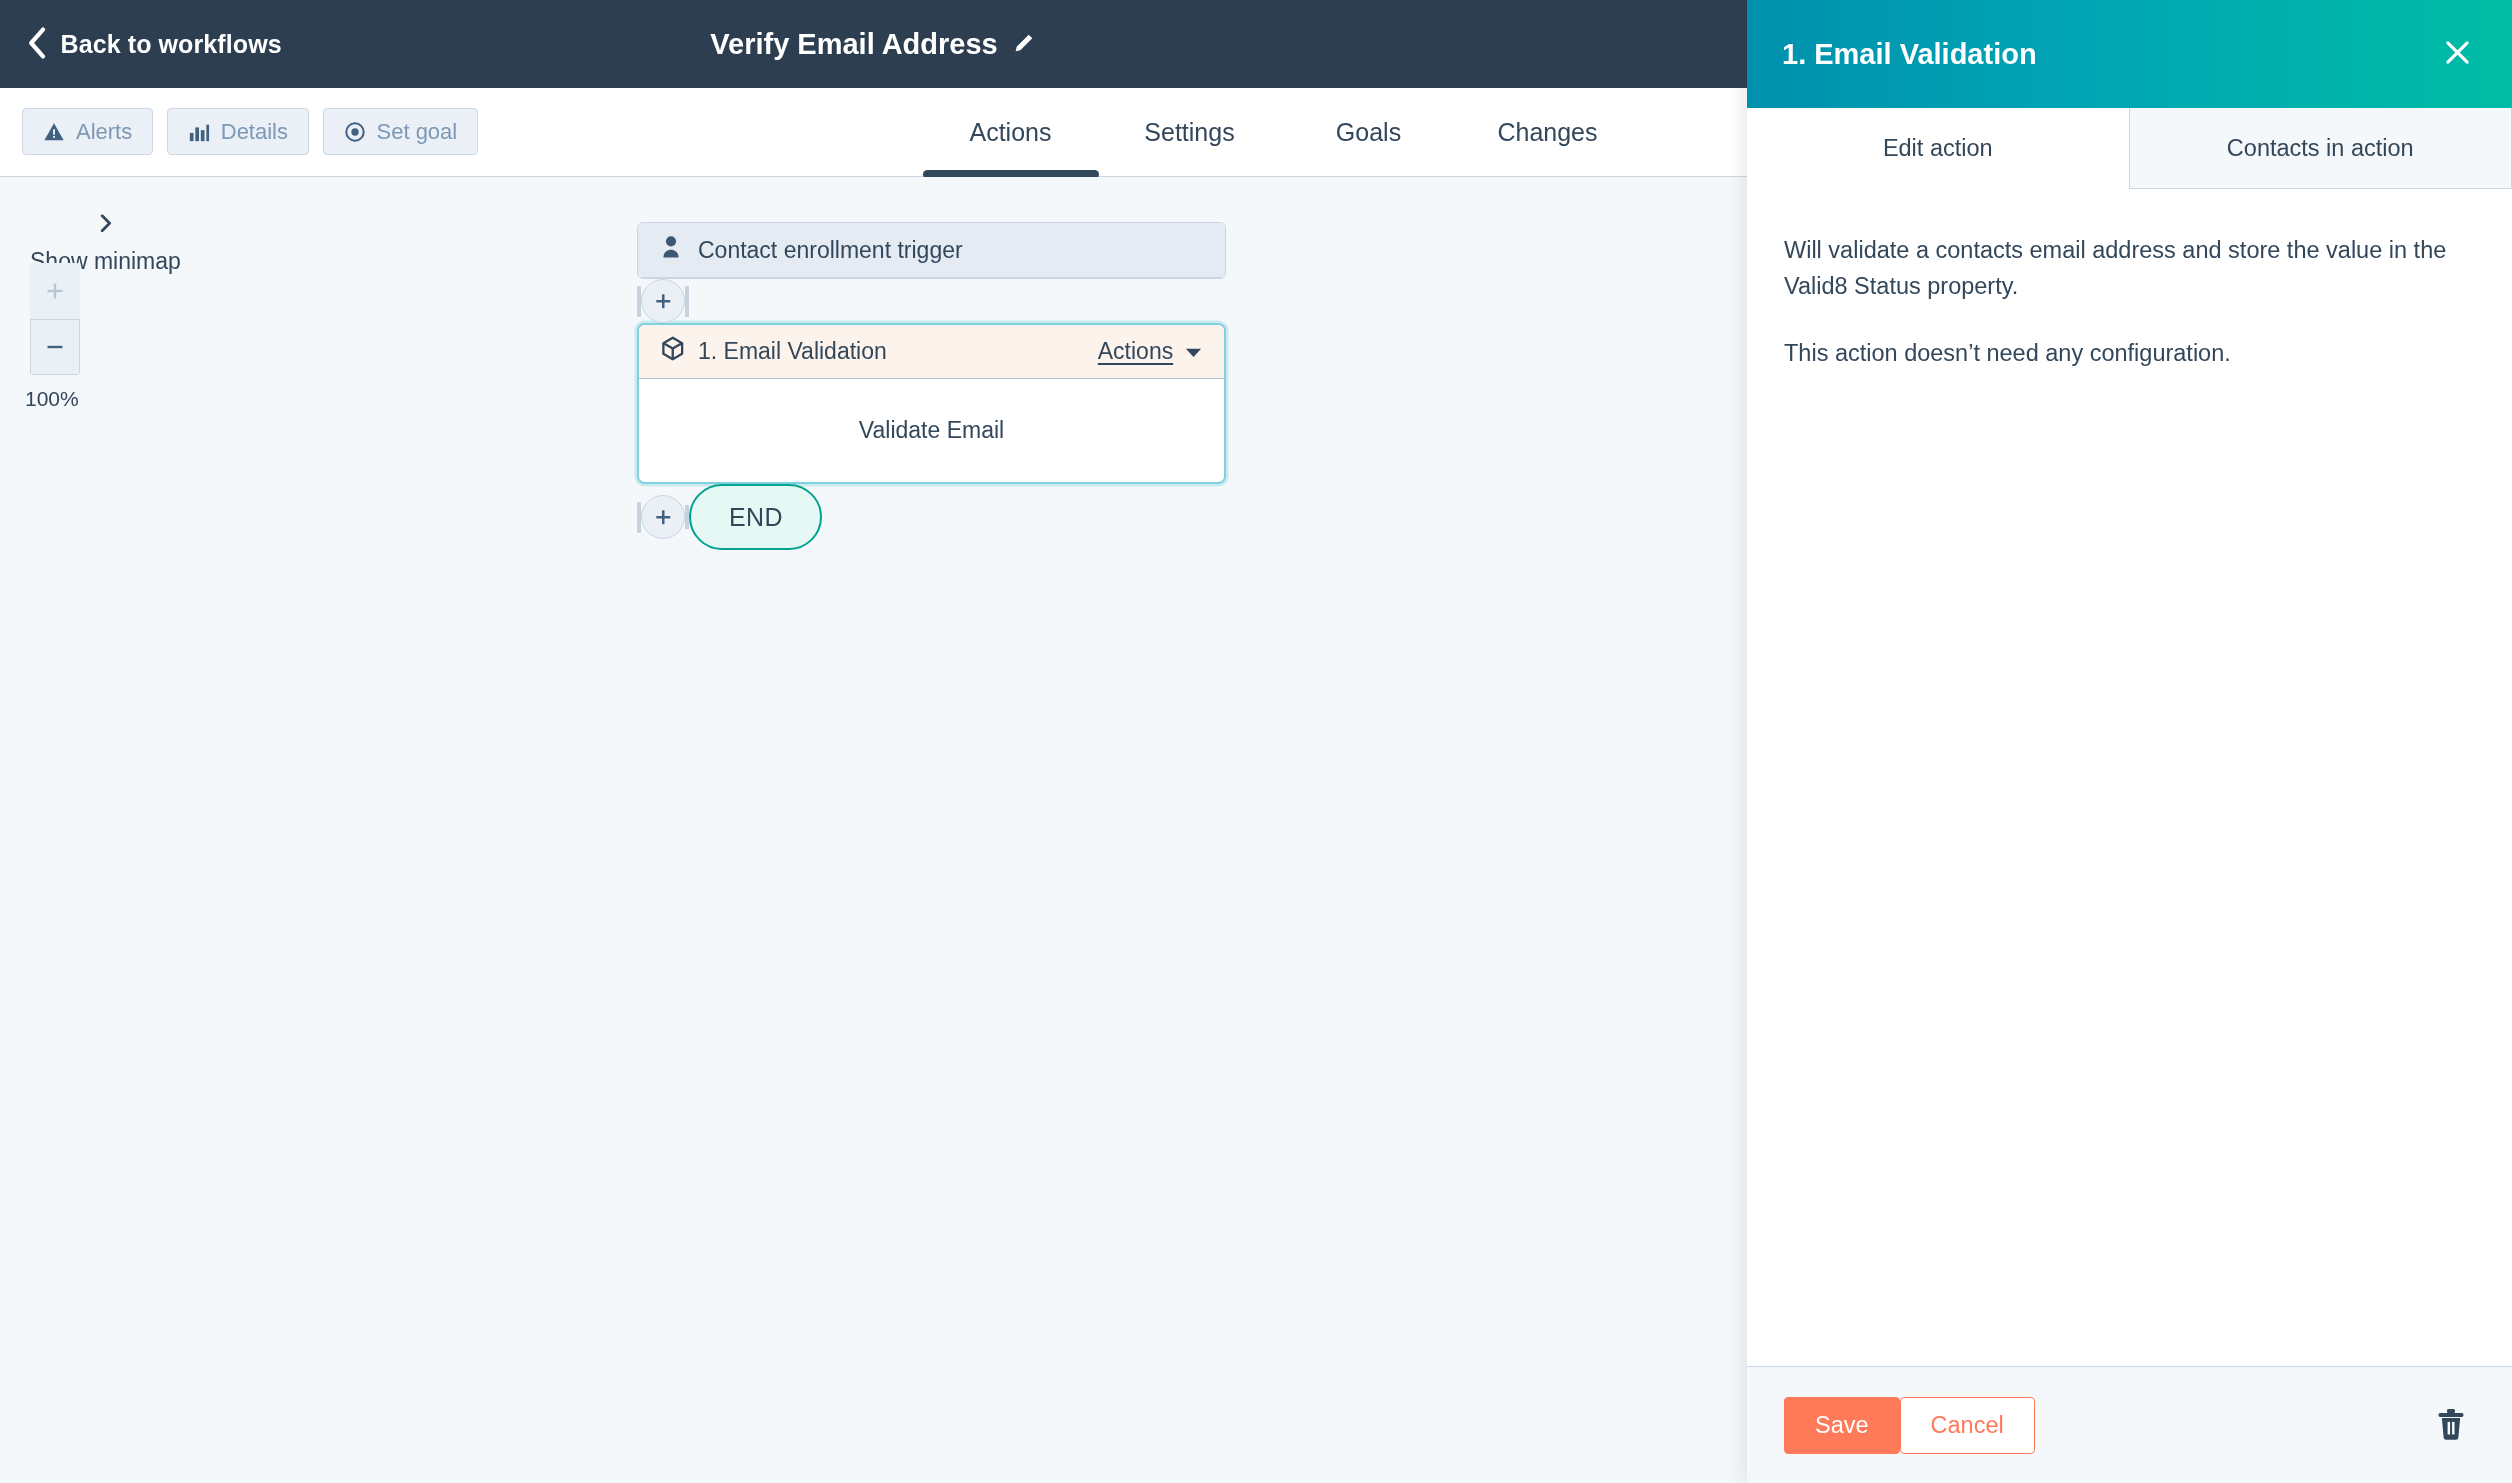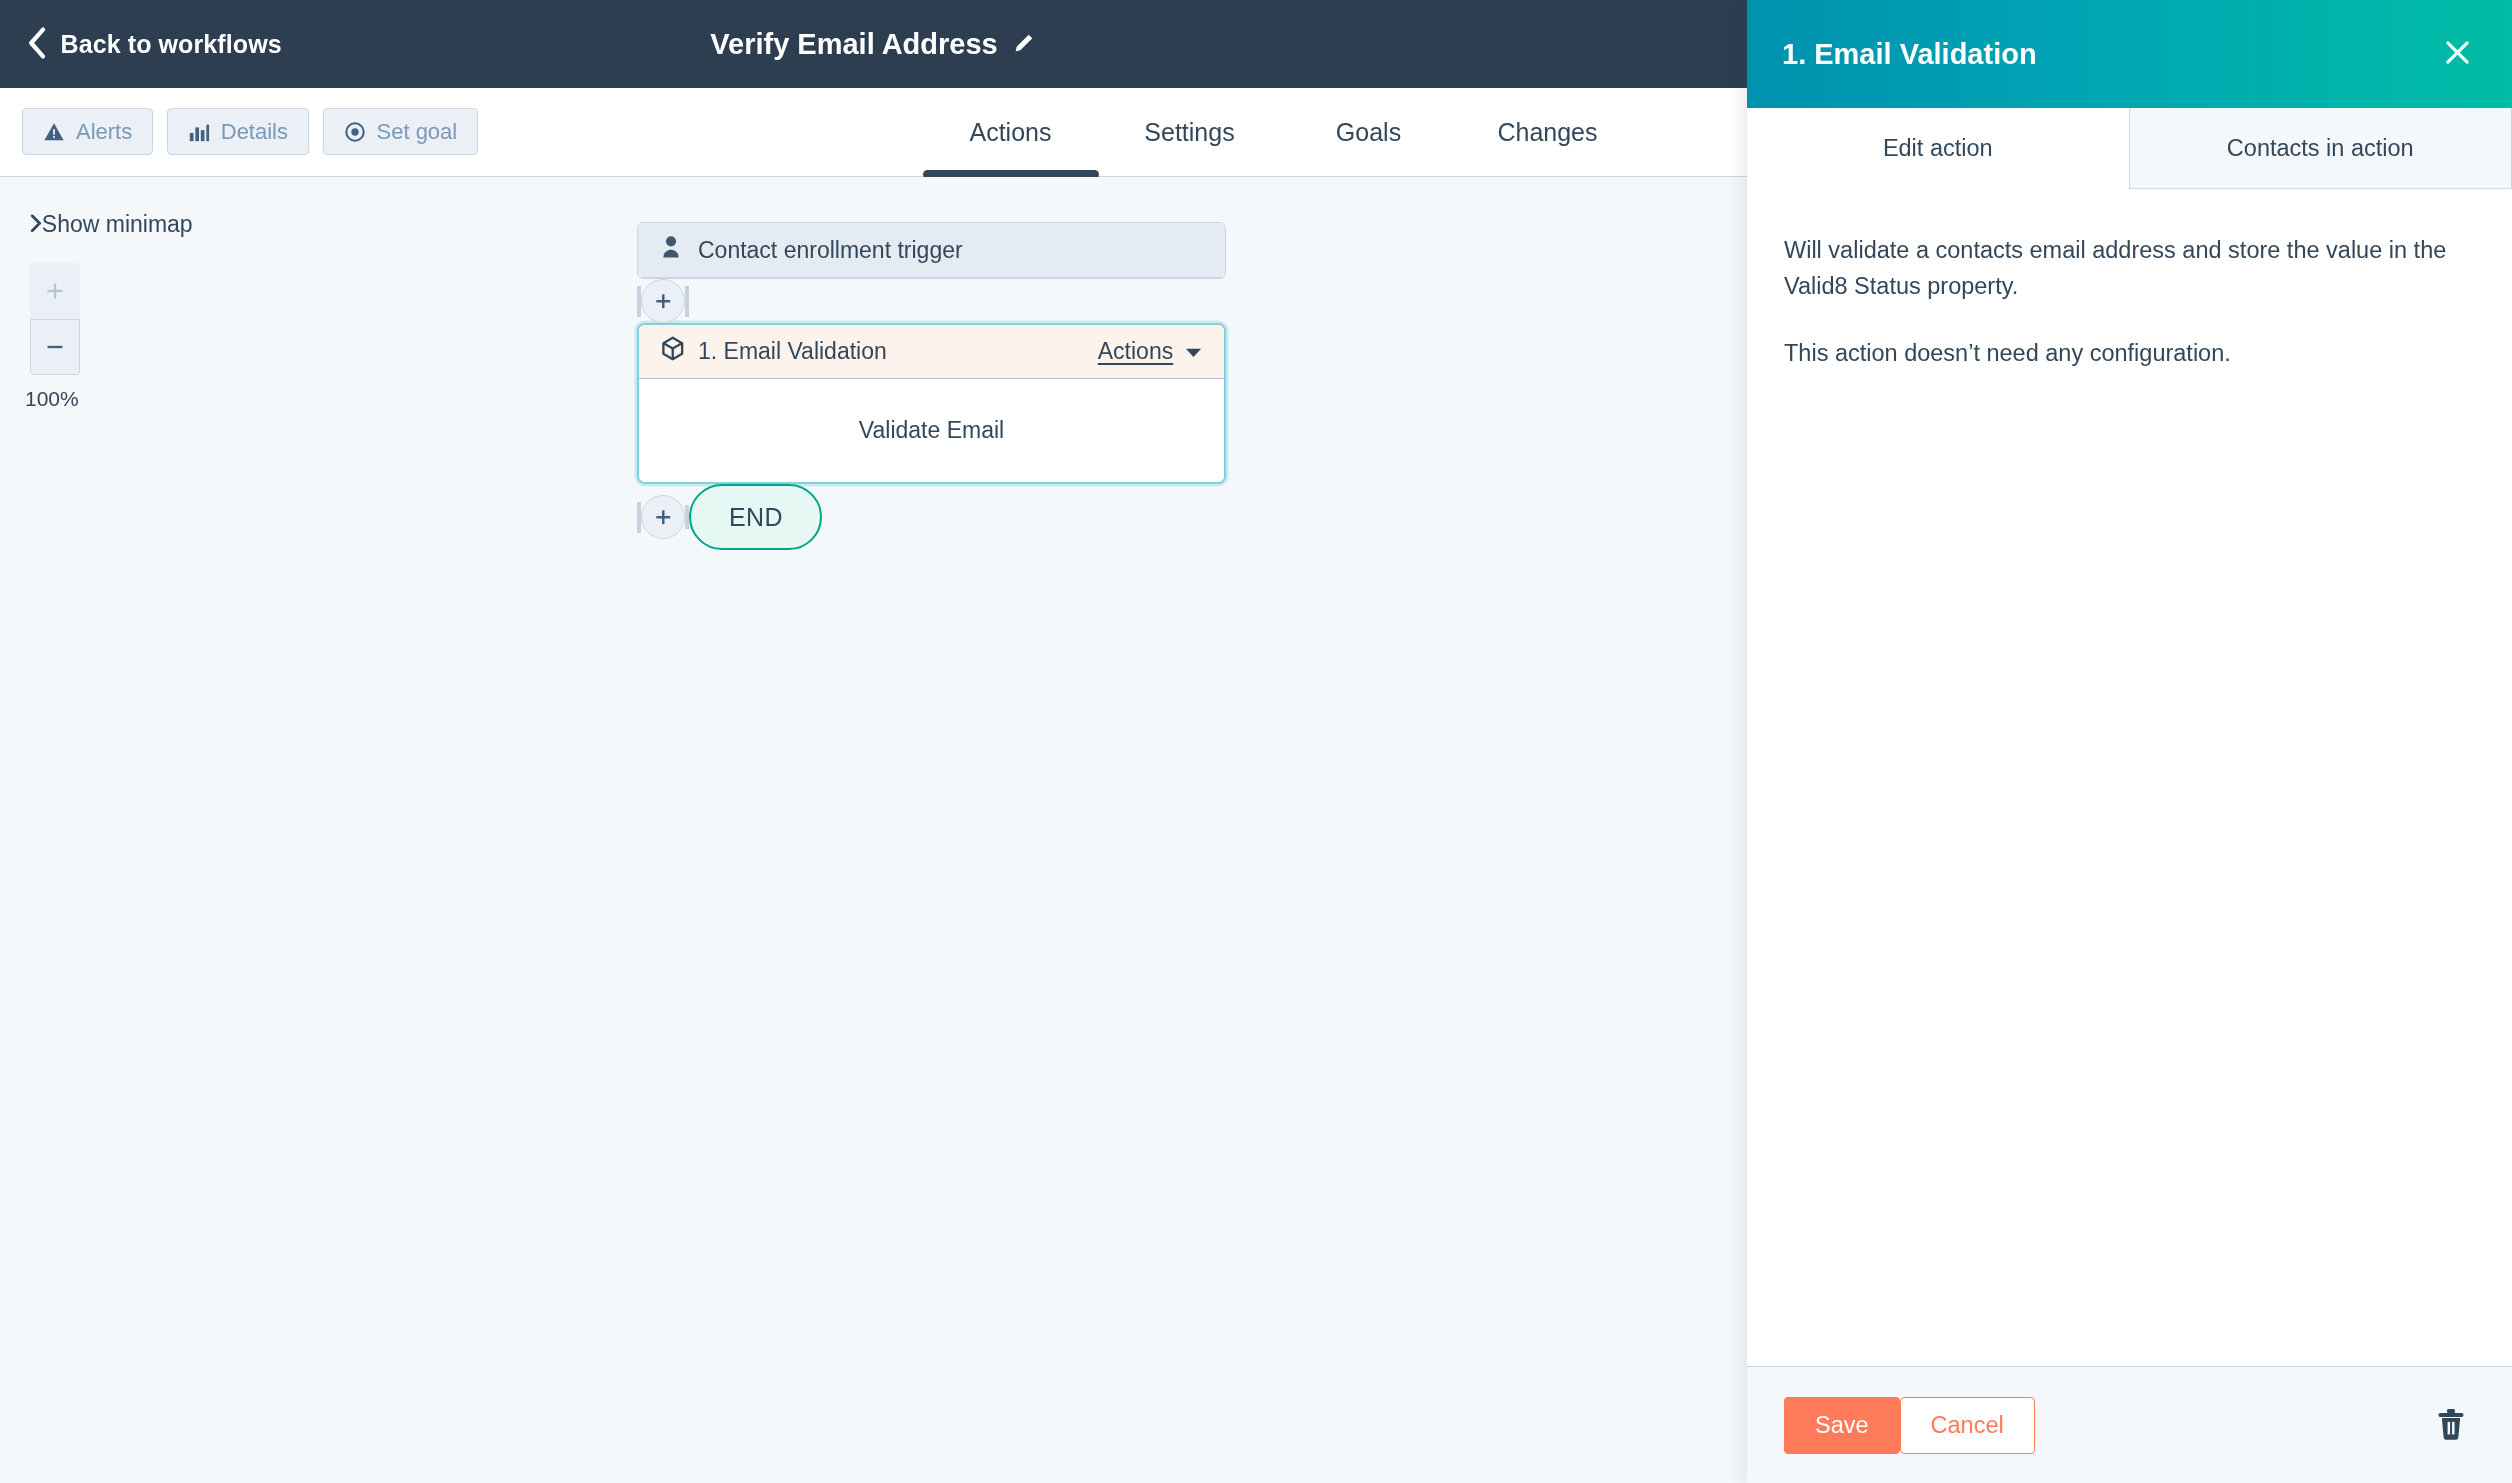--- a/index.html
+++ b/index.html
@@ -59,22 +59,22 @@
     height: 8.4px; background: #33475B; border-radius: 5px;
   }
 
   
   .canvas {
     position: absolute; left: 0; top: 177px; width: 1747px; height: 1307px;
     background: #F5F8FA; overflow: hidden;
   }
   .minimap-toggle {
     position: absolute; left: 30px; top: 34px;
-    display: flex; align-items: center; 
-    font-size: 23px; color: #33475B; cursor: pointer;
+    display: flex; align-items: center; gap: 10px;
+    font-size: 23px; color: #33475B; cursor: pointer; flex-direction: column;
   }
   .zoom-ctrls {
     position: absolute; left: 30px; top: 86px;
     width: 50px; border-radius: 3.4px; overflow: hidden;
   }
   .zoom-btn {
     width: 50px; height: 56px; background: #EAF0F6;
     display: flex; align-items: center; justify-content: center; cursor: pointer;
   }
   .zoom-btn.minus { border: 0.8px solid #CBD6E2; background:#EAF0F6; }

